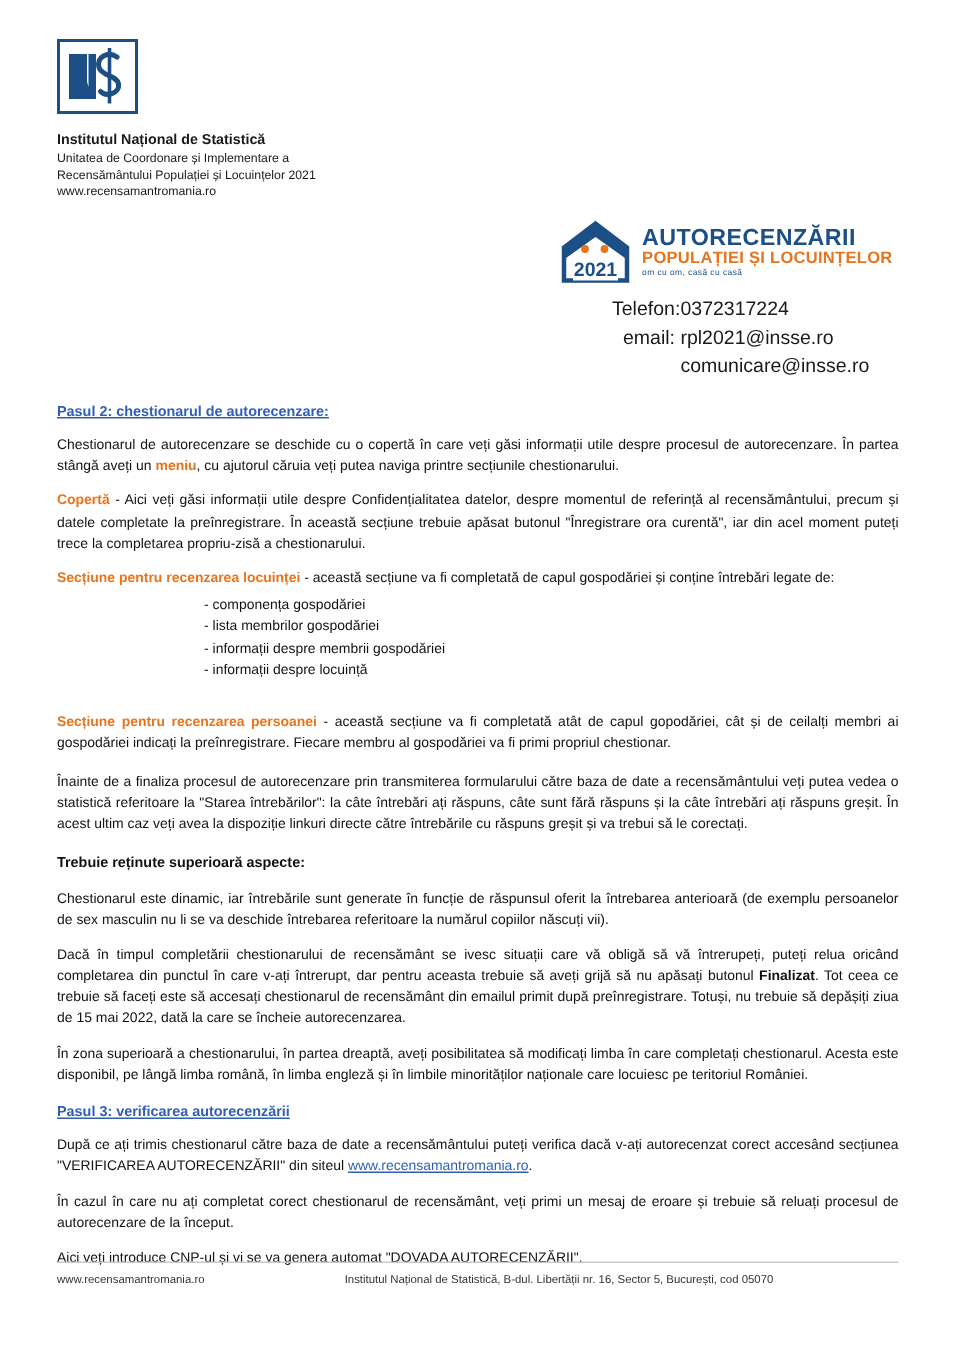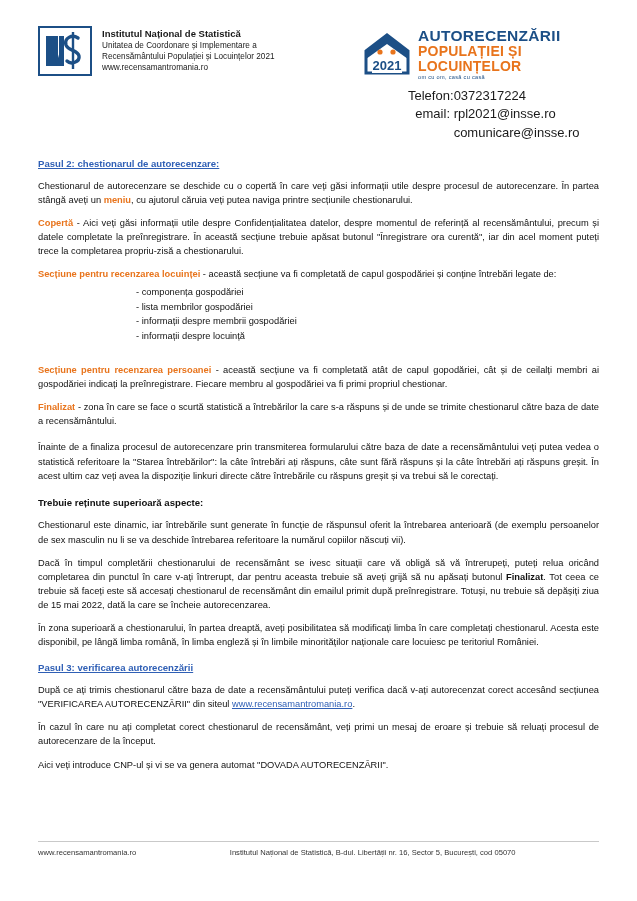--- a/index.html
+++ b/index.html
@@ -22,20 +22,21 @@
     position: relative;
     padding: 0 38px;
   }
 
   
   .header {
     display: flex;
     align-items: flex-start;
     padding-top: 26px;
     gap: 10px;
+    flex-direction: column;
   }
   .ins-logo {
     width: 54px;
     height: 50px;
     border: 2px solid #1c4f86;
     position: relative;
     flex: 0 0 auto;
     background: #ffffff;
   }
   .ins-logo svg { display: block; }
@@ -71,21 +72,21 @@
     flex: 0 0 auto;
   }
   .rec-words { line-height: 1.05; }
   .rec-main {
     font-size: 15.5px;
     font-weight: bold;
     color: #1c4f86;
     letter-spacing: 0.3px;
   }
   .rec-sub {
-    font-size: 14px;
+    font-size: 11px;
     font-weight: bold;
     color: #e8741c;
     letter-spacing: 0.2px;
   }
   .rec-tag {
     font-size: 5.6px;
     color: #1c4f86;
     letter-spacing: 0.3px;
     margin-top: 1px;
   }
@@ -238,23 +239,20 @@
       <li>componența gospodăriei</li>
       <li>lista membrilor gospodăriei</li>
       <li>informații despre membrii gospodăriei</li>
       <li>informații despre locuință</li>
     </ul>
 
     <p>
       <span class="orange">Secțiune pentru recenzarea persoanei</span><span> - această secțiune va fi completată atât de capul gopodăriei, cât și de ceilalți membri ai gospodăriei indicați la preînregistrare. Fiecare membru al gospodăriei va fi primi propriul chestionar.</span>
     </p>
 
-    <p>
-      <span class="orange">Finalizat</span><span> - zona în care se face o scurtă statistică a întrebărilor la care s-a răspuns și de unde se trimite chestionarul către baza de date a recensământului.</span>
-    </p>
 
     <p style="margin-top:12px;">Înainte de a finaliza procesul de autorecenzare prin transmiterea formularului către baza de date a recensământului veți putea vedea o statistică referitoare la "Starea întrebărilor": la câte întrebări ați răspuns, câte sunt fără răspuns și la câte întrebări ați răspuns greșit. În acest ultim caz veți avea la dispoziție linkuri directe către întrebările cu răspuns greșit și va trebui să le corectați.</p>
 
     <div class="section-title">Trebuie reținute superioară aspecte:</div>
 
     <p>Chestionarul este dinamic, iar întrebările sunt generate în funcție de răspunsul oferit la întrebarea anterioară (de exemplu persoanelor de sex masculin nu li se va deschide întrebarea referitoare la numărul copiilor născuți vii).</p>
 
     <p>
       <span>Dacă în timpul completării chestionarului de recensământ se ivesc situații care vă obligă să vă întrerupeți, puteți relua oricând completarea din punctul în care v-ați întrerupt, dar pentru aceasta trebuie să aveți grijă să nu apăsați butonul </span><span class="bold">Finalizat</span><span>. Tot ceea ce trebuie să faceți este să accesați chestionarul de recensământ din emailul primit după preînregistrare. Totuși, nu trebuie să depășiți ziua de 15 mai 2022, dată la care se încheie autorecenzarea.</span>
     </p>

